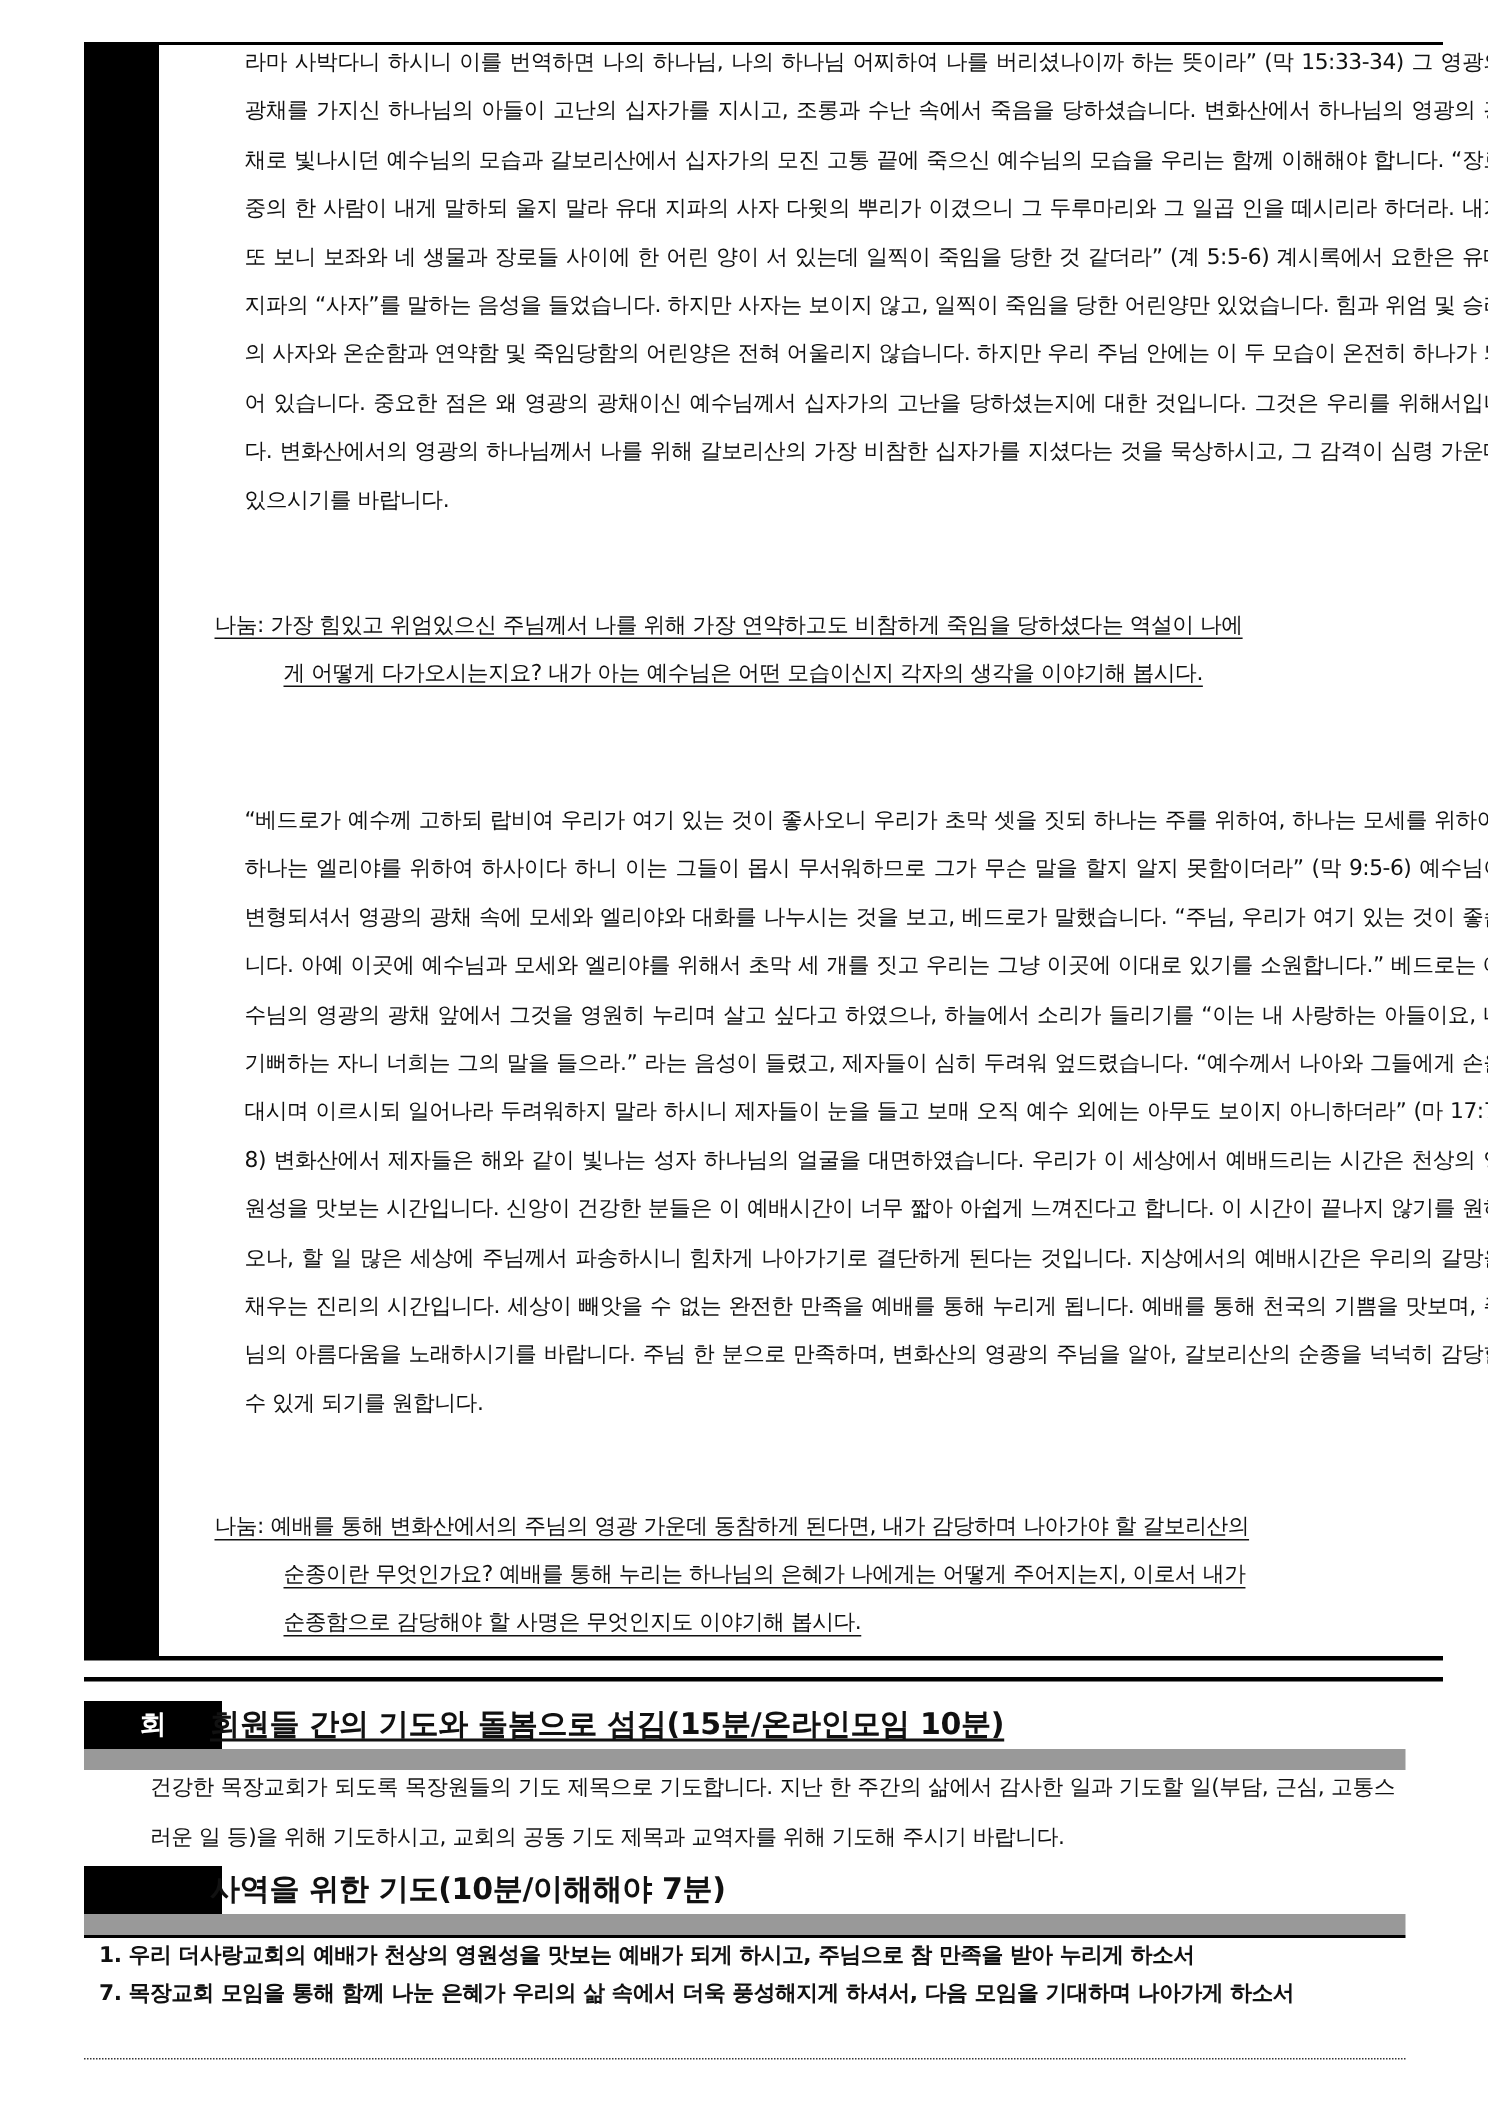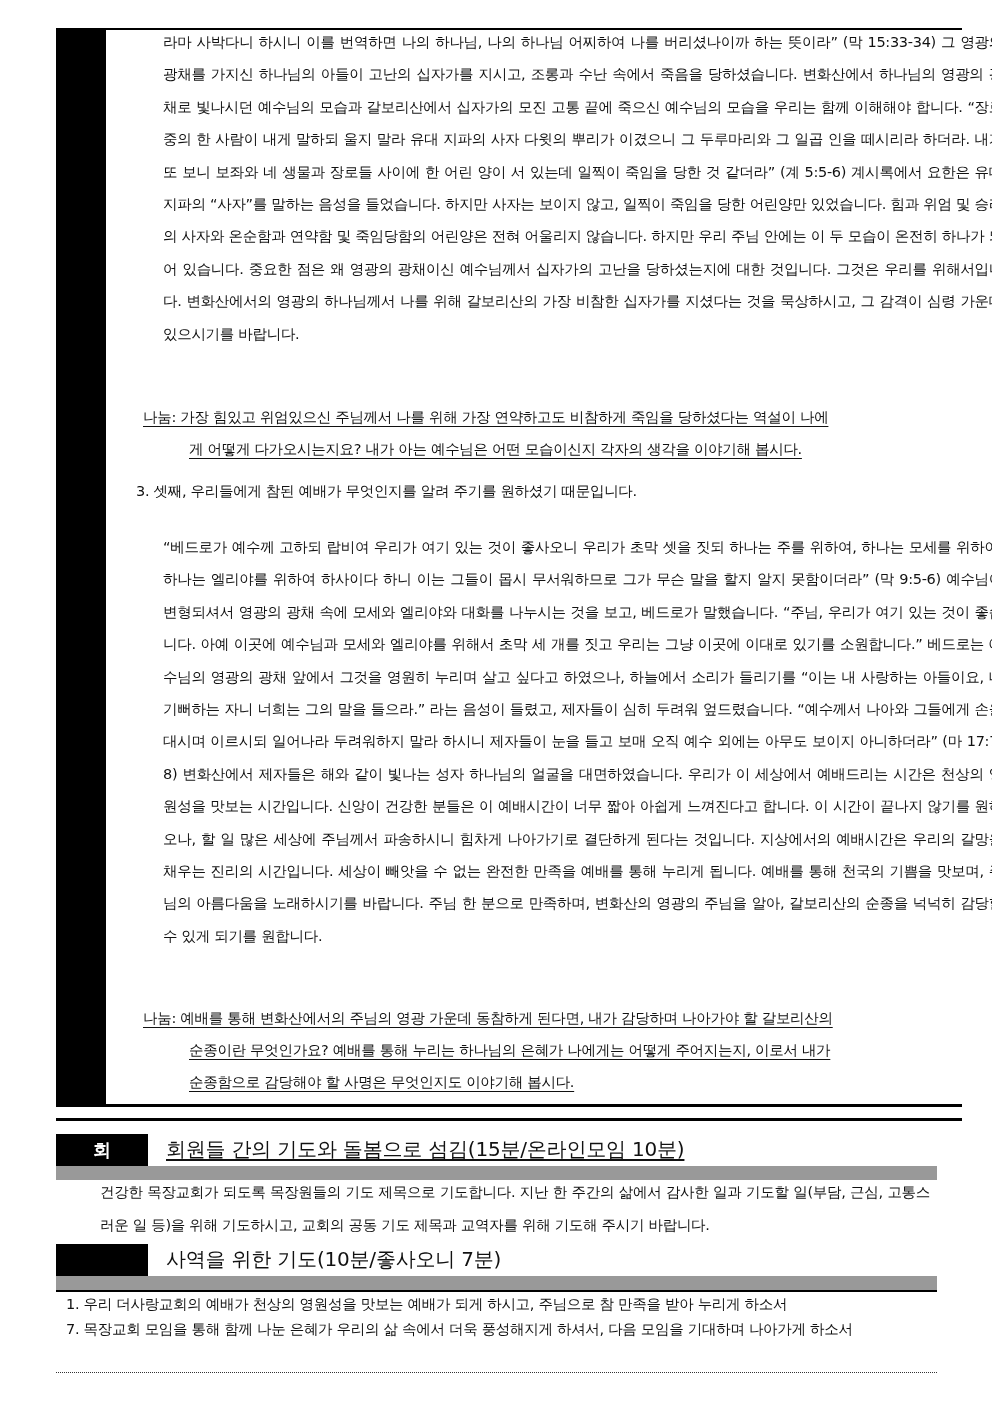--- a/index.html
+++ b/index.html
@@ -27,52 +27,51 @@
 
   .point { position: absolute; left: 30px; top: 452px; font-size: 14.5px; letter-spacing: -0.3px; }
   .p2 { top: 501px; }
 
   .double-line { position: absolute; left: 56px; top: 1118px; width: 906px; height: 3px; background: #000; }
 
   
   .sec-head { position: absolute; left: 56px; width: 881px; }
   .sec-black { position: absolute; left: 0; top: 0; width: 92px; height: 32px; background: #000;
                color: #fff; font-size: 18px; font-weight: bold; text-align: center; line-height: 32px; }
-  .sec-title { position: absolute; left: 110px; top: 2px; font-size: 20px; font-weight: normal;
+  .sec-title { position: absolute; left: 84px; top: 2px; font-size: 20px; font-weight: bold;
                white-space: nowrap; letter-spacing: -0.2px; }
   .sec-title.ul { text-decoration: underline; text-underline-offset: 3px; }
   .sec-gray { position: absolute; left: 0; top: 32px; width: 881px; height: 14px; background: #999; }
   .sec1 { top: 1134px; }
   .sec2 { top: 1244px; }
 
   .sec1-body { position: absolute; left: 100px; top: 1176px; width: 830px; font-size: 14.5px;
                line-height: 33px; text-align: justify; letter-spacing: -0.3px; }
 
   .sec2-line { position: absolute; left: 56px; top: 1290px; width: 881px; height: 2px; background: #000; }
   .prayer-list { position: absolute; left: 66px; top: 1292px; width: 880px; margin: 0; padding: 0;
-                 list-style: none; font-size: 14.5px; letter-spacing: -0.3px; }
+                 list-style: none; font-size: 14.5px; letter-spacing: -0.3px; font-weight: bold; }
   .prayer-list li { height: 25px; line-height: 25px; white-space: nowrap; }
   .dotted { position: absolute; left: 56px; top: 1372px; width: 881px; border-top: 1px dotted #333; }
 </style>
 </head>
 <body>
 
 <div class="page">
 
   <div class="frame">
     <div class="frame-bar"></div>
     <div class="frame-body">
       <div class="para p1">라마 사박다니 하시니 이를 번역하면 나의 하나님, 나의 하나님 어찌하여 나를 버리셨나이까 하는 뜻이라” (막 15:33-34) 그 영광의 광채를 가지신 하나님의 아들이 고난의 십자가를 지시고, 조롱과 수난 속에서 죽음을 당하셨습니다. 변화산에서 하나님의 영광의 광채로 빛나시던 예수님의 모습과 갈보리산에서 십자가의 모진 고통 끝에 죽으신 예수님의 모습을 우리는 함께 이해해야 합니다. “장로 중의 한 사람이 내게 말하되 울지 말라 유대 지파의 사자 다윗의 뿌리가 이겼으니 그 두루마리와 그 일곱 인을 떼시리라 하더라. 내가 또 보니 보좌와 네 생물과 장로들 사이에 한 어린 양이 서 있는데 일찍이 죽임을 당한 것 같더라” (계 5:5-6) 계시록에서 요한은 유대 지파의 “사자”를 말하는 음성을 들었습니다. 하지만 사자는 보이지 않고, 일찍이 죽임을 당한 어린양만 있었습니다. 힘과 위엄 및 승리의 사자와 온순함과 연약함 및 죽임당함의 어린양은 전혀 어울리지 않습니다. 하지만 우리 주님 안에는 이 두 모습이 온전히 하나가 되어 있습니다. 중요한 점은 왜 영광의 광채이신 예수님께서 십자가의 고난을 당하셨는지에 대한 것입니다. 그것은 우리를 위해서입니다. 변화산에서의 영광의 하나님께서 나를 위해 갈보리산의 가장 비참한 십자가를 지셨다는 것을 묵상하시고, 그 감격이 심령 가운데 있으시기를 바랍니다.</div>
 
       <div class="share share1">
         <span class="line">나눔: 가장 힘있고 위엄있으신 주님께서 나를 위해 가장 연약하고도 비참하게 죽임을 당하셨다는 역설이 나에</span>
         <span class="line indent">게 어떻게 다가오시는지요? 내가 아는 예수님은 어떤 모습이신지 각자의 생각을 이야기해 봅시다.</span>
       </div>
 
-      <div class="point">3. 셋째, 우리들에게 참된 예배가 무엇인지를 알려 주기를 원하셨기 때문입니다.</div>
 
       <div class="para p2">“베드로가 예수께 고하되 랍비여 우리가 여기 있는 것이 좋사오니 우리가 초막 셋을 짓되 하나는 주를 위하여, 하나는 모세를 위하여, 하나는 엘리야를 위하여 하사이다 하니 이는 그들이 몹시 무서워하므로 그가 무슨 말을 할지 알지 못함이더라” (막 9:5-6) 예수님이 변형되셔서 영광의 광채 속에 모세와 엘리야와 대화를 나누시는 것을 보고, 베드로가 말했습니다. “주님, 우리가 여기 있는 것이 좋습니다. 아예 이곳에 예수님과 모세와 엘리야를 위해서 초막 세 개를 짓고 우리는 그냥 이곳에 이대로 있기를 소원합니다.” 베드로는 예수님의 영광의 광채 앞에서 그것을 영원히 누리며 살고 싶다고 하였으나, 하늘에서 소리가 들리기를 “이는 내 사랑하는 아들이요, 내 기뻐하는 자니 너희는 그의 말을 들으라.” 라는 음성이 들렸고, 제자들이 심히 두려워 엎드렸습니다. “예수께서 나아와 그들에게 손을 대시며 이르시되 일어나라 두려워하지 말라 하시니 제자들이 눈을 들고 보매 오직 예수 외에는 아무도 보이지 아니하더라” (마 17:7-8) 변화산에서 제자들은 해와 같이 빛나는 성자 하나님의 얼굴을 대면하였습니다. 우리가 이 세상에서 예배드리는 시간은 천상의 영원성을 맛보는 시간입니다. 신앙이 건강한 분들은 이 예배시간이 너무 짧아 아쉽게 느껴진다고 합니다. 이 시간이 끝나지 않기를 원하오나, 할 일 많은 세상에 주님께서 파송하시니 힘차게 나아가기로 결단하게 된다는 것입니다. 지상에서의 예배시간은 우리의 갈망을 채우는 진리의 시간입니다. 세상이 빼앗을 수 없는 완전한 만족을 예배를 통해 누리게 됩니다. 예배를 통해 천국의 기쁨을 맛보며, 주님의 아름다움을 노래하시기를 바랍니다. 주님 한 분으로 만족하며, 변화산의 영광의 주님을 알아, 갈보리산의 순종을 넉넉히 감당할 수 있게 되기를 원합니다.</div>
 
       <div class="share share2">
         <span class="line">나눔: 예배를 통해 변화산에서의 주님의 영광 가운데 동참하게 된다면, 내가 감당하며 나아가야 할 갈보리산의</span>
         <span class="line indent">순종이란 무엇인가요? 예배를 통해 누리는 하나님의 은혜가 나에게는 어떻게 주어지는지, 이로서 내가</span>
         <span class="line indent">순종함으로 감당해야 할 사명은 무엇인지도 이야기해 봅시다.</span>
       </div>
     </div>
   </div>
@@ -81,21 +80,21 @@
 
   <div class="sec-head sec1">
     <div class="sec-black">회</div>
     <div class="sec-title ul">회원들 간의 기도와 돌봄으로 섬김(15분/온라인모임 10분)</div>
     <div class="sec-gray"></div>
   </div>
   <div class="sec1-body">건강한 목장교회가 되도록 목장원들의 기도 제목으로 기도합니다. 지난 한 주간의 삶에서 감사한 일과 기도할 일(부담, 근심, 고통스러운 일 등)을 위해 기도하시고, 교회의 공동 기도 제목과 교역자를 위해 기도해 주시기 바랍니다.</div>
 
   <div class="sec-head sec2">
     <div class="sec-black"></div>
-    <div class="sec-title">사역을 위한 기도(10분/좋사오니 7분)</div>
+    <div class="sec-title">사역을 위한 기도(10분/이해해야 7분)</div>
     <div class="sec-gray"></div>
   </div>
   <div class="sec2-line"></div>
 
   <ul class="prayer-list">
     <li>1. 우리 더사랑교회의 예배가 천상의 영원성을 맛보는 예배가 되게 하시고, 주님으로 참 만족을 받아 누리게 하소서</li>
     <li>7. 목장교회 모임을 통해 함께 나눈 은혜가 우리의 삶 속에서 더욱 풍성해지게 하셔서, 다음 모임을 기대하며 나아가게 하소서</li>
   </ul>
   <div class="dotted"></div>
 

